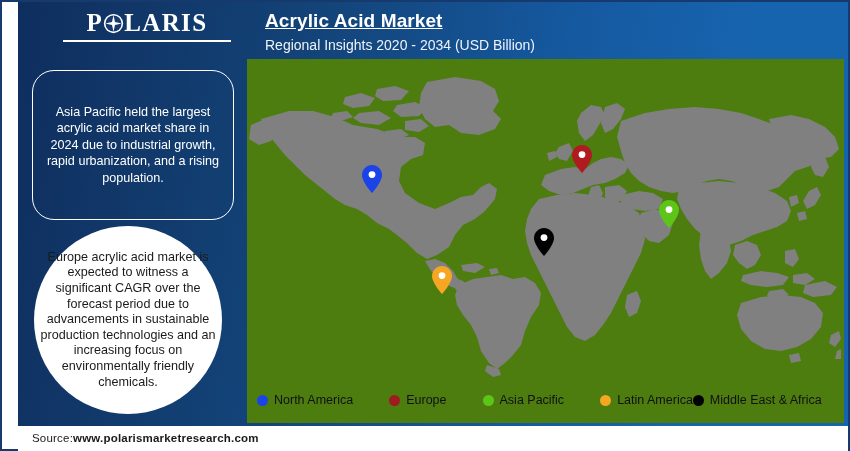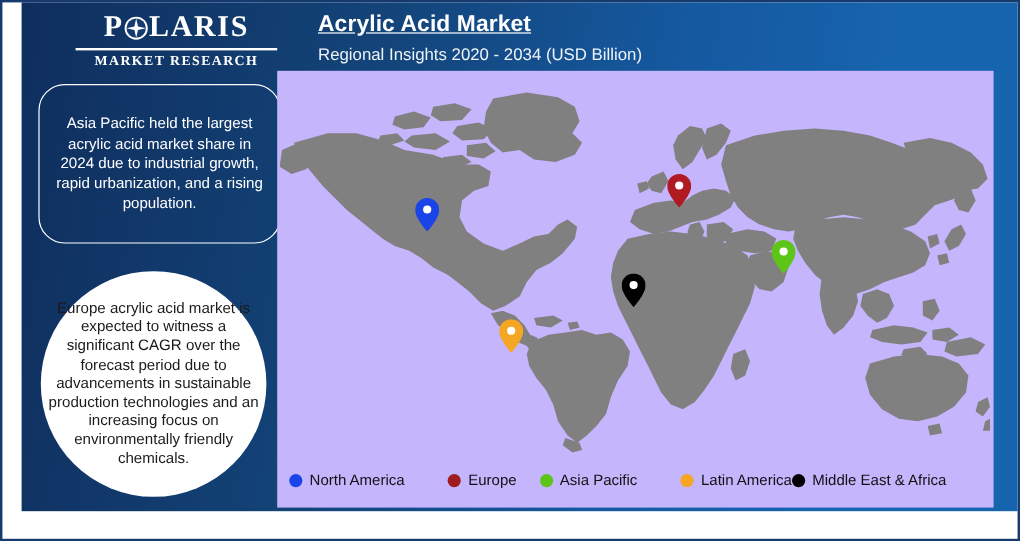--- a/index.html
+++ b/index.html
@@ -87,23 +87,23 @@
     left:263px; top:35px;
     color:#eef3f9;
     font-size:14px;
     font-weight:400;
     white-space:nowrap;
   }
 
   
   .map-panel {
     position:absolute;
-    left:229px; top:57px;
+    left:245px; top:57px;
     width:597px; height:364px;
-    background:#c4b5fd;
+    background:#4d7c0f;
   }
   .map-svg {
     position:absolute;
     left:2px; top:4px;
     width:592px; height:318px;
     display:block;
   }
 
   
   .pin { position:absolute; }
@@ -131,21 +131,21 @@
   .legend-label {
     font-size:12.5px;
     color:#111111;
     font-weight:400;
   }
 
   
   .callout-box {
     position:absolute;
     left:30px; top:68px;
-    width:202px; height:133px;
+    width:202px; height:150px;
     border:1.6px solid #ffffff;
     border-radius:22px;
     display:flex;
     align-items:center;
     justify-content:flex-end;
     padding:0 11px;
   }
   .callout-box-text {
     color:#ffffff;
     font-size:12.6px;
@@ -202,21 +202,20 @@
         <span class="logo-star">
           <svg viewBox="0 0 24 24" width="21" height="21">
             <circle cx="12" cy="12" r="11" fill="#ffffff"></circle>
             <circle cx="12" cy="12" r="9.2" fill="#16396e"></circle>
             <polygon points="12,2.6 13.7,10.3 21.4,12 13.7,13.7 12,21.4 10.3,13.7 2.6,12 10.3,10.3" fill="#ffffff"></polygon>
           </svg>
         </span>
         <span>LARIS</span>
     </div>
     <div class="logo-rule"></div>
-    <div class="logo-sub">MARKET RESEARCH</div>
   </div>
 
   <div class="title-main">Acrylic Acid Market</div>
   <div class="title-sub">Regional Insights 2020 - 2034 (USD Billion)</div>
 
   <div class="callout-box">
     <div class="callout-box-text">Asia Pacific held the largest acrylic acid market share in 2024 due to industrial growth, rapid urbanization, and a rising population.</div>
   </div>
 
   <div class="callout-circle">
@@ -355,33 +354,36 @@
           <path d="M10 0C4.5 0 0 4.5 0 10c0 7.2 10 18 10 18s10-10.8 10-18c0-5.5-4.5-10-10-10z" fill="#000000"></path>
           <circle cx="10" cy="9.6" r="3.4" fill="#ffffff"></circle>
         </svg>
     </div>
 
     <div class="legend">
       <div class="legend-item" style="margin-right:36px;">
         <span class="legend-dot" style="background:#1a43e8;"></span>
         <span class="legend-label">North America</span>
       </div>
-      <div class="legend-item" style="margin-right:19px;text-align:center;">
+      <div class="legend-item" style="margin-right:36px;text-align:center;">
         <span class="legend-dot" style="background:#9e1b1f;"></span>
         <span class="legend-label">Europe</span>
       </div>
       <div class="legend-item" style="margin-right:36px;">
         <span class="legend-dot" style="background:#5cc517;"></span>
         <span class="legend-label">Asia Pacific</span>
       </div>
       <div class="legend-item" style="">
         <span class="legend-dot" style="background:#f5a623;"></span>
         <span class="legend-label">Latin America</span>
       </div>
       <div class="legend-item">
         <span class="legend-dot" style="background:#000000;"></span>
         <span class="legend-label">Middle East &amp; Africa</span>
       </div>
     </div>
   </div>
 
+  <div class="footer">
+    <div class="source-line"><span>Source:</span><span class="source-url">www.polarismarketresearch.com</span></div>
+  </div>
 
 </div>
 
 </body></html>

